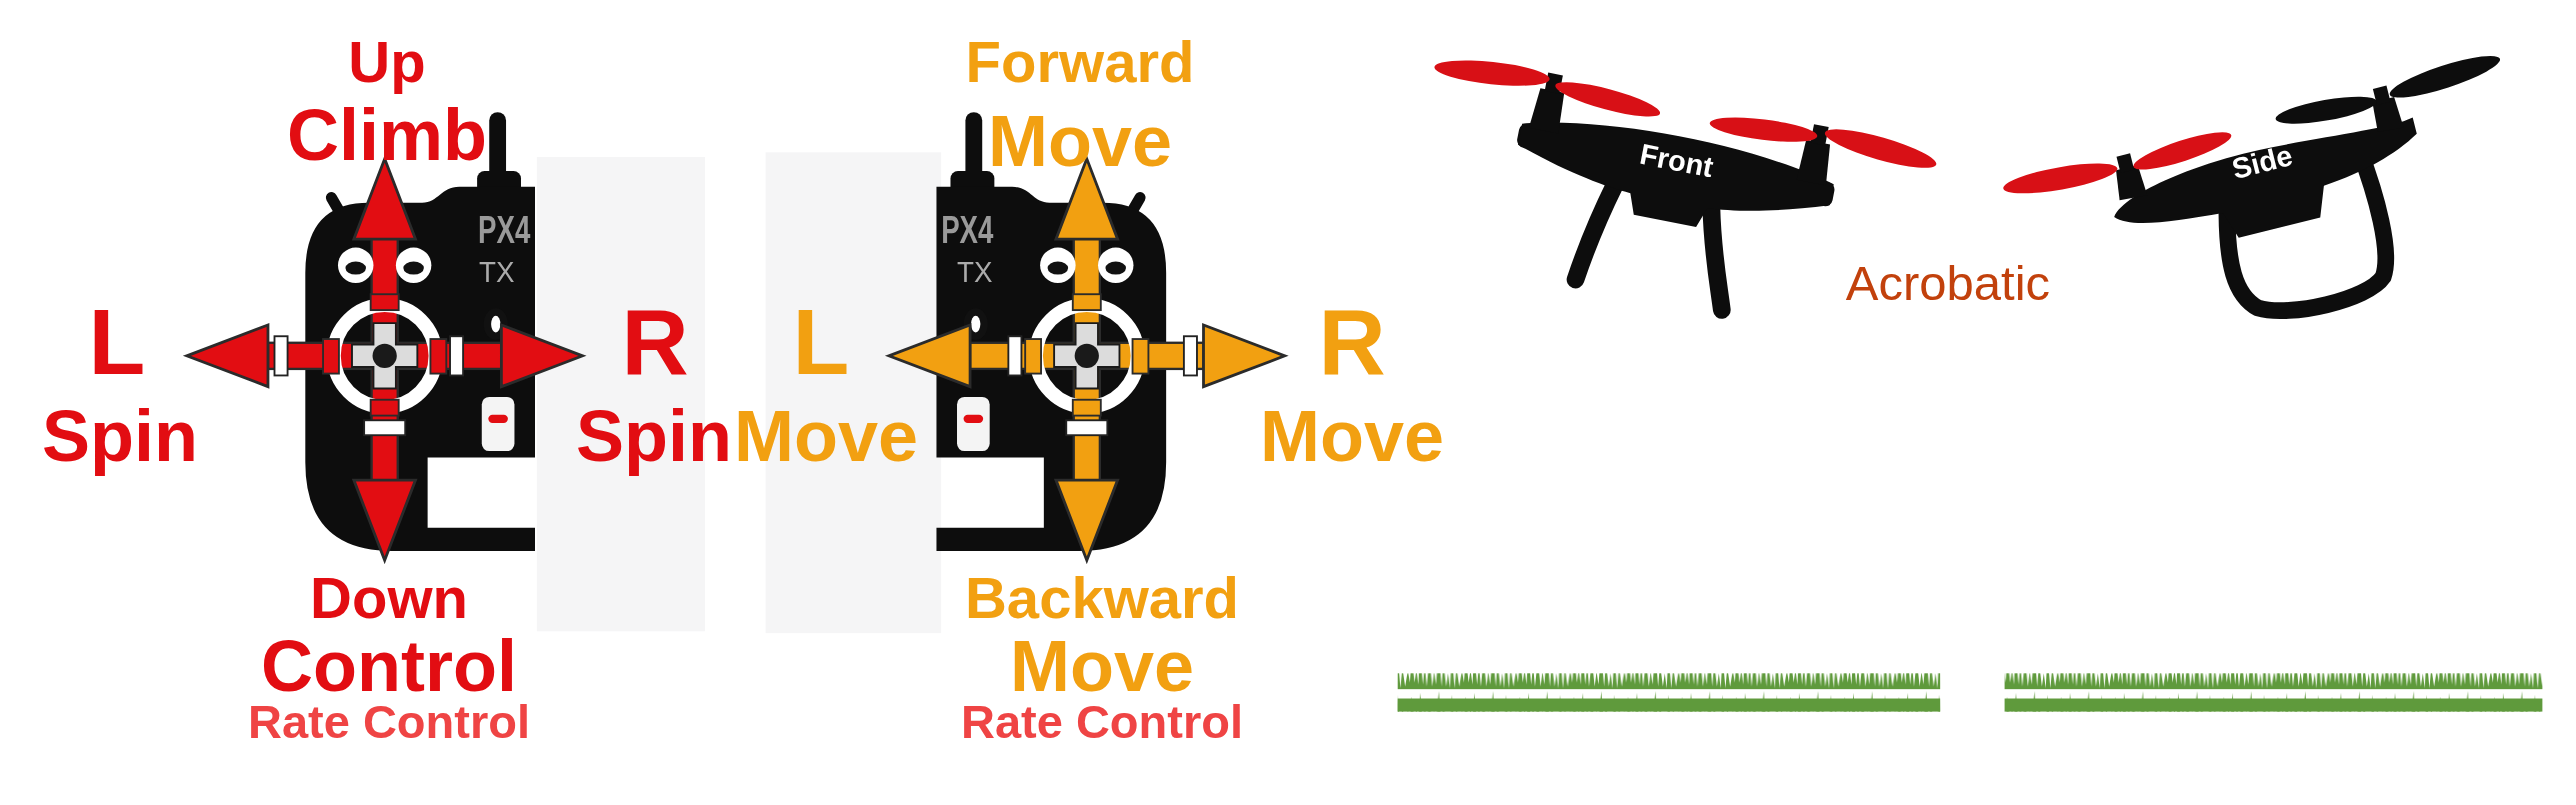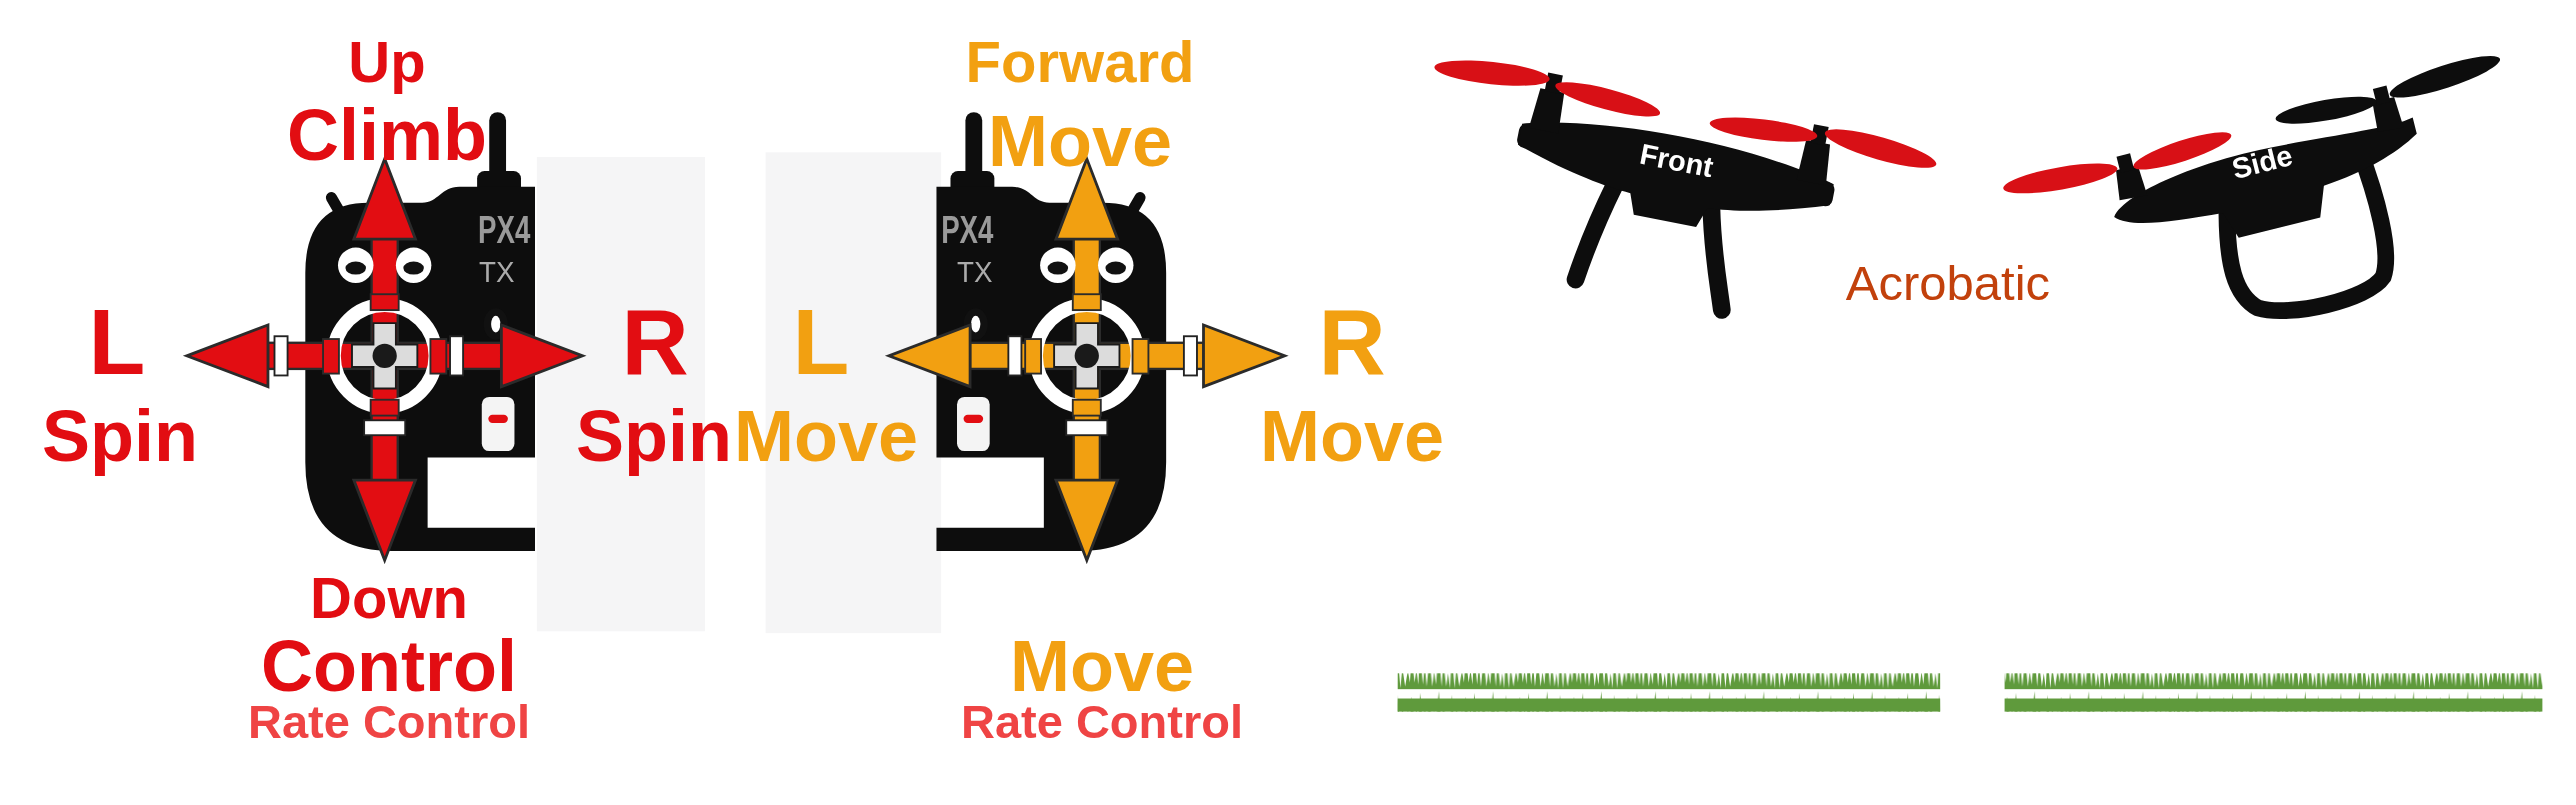--- a/index.html
+++ b/index.html
@@ -169,19 +169,20 @@
   <div class="lbl dir red" style="left:389px;top:569px">Down</div>
   <div class="lbl sub red" style="left:389px;top:630px">Control</div>
   <div class="lbl cap" style="left:389px;top:698px">Rate Control</div>
 
   <div class="lbl dir org" style="left:1080px;top:33px">Forward</div>
   <div class="lbl sub org" style="left:1080px;top:105px">Move</div>
   <div class="lbl big org" style="left:821px;top:296px">L</div>
   <div class="lbl sub org" style="left:826px;top:400px">Move</div>
   <div class="lbl big org" style="left:1352px;top:296px">R</div>
   <div class="lbl sub org" style="left:1352px;top:400px">Move</div>
+  <div class="lbl dir org" style="left:1102px;top:569px">Backward</div>
   <div class="lbl sub org" style="left:1102px;top:630px">Move</div>
   <div class="lbl cap" style="left:1102px;top:698px">Rate Control</div>
 
   <div class="lbl mode" style="left:1948px;top:259px">Acrobatic</div>
 
 </div>
 
 
 </body></html>

